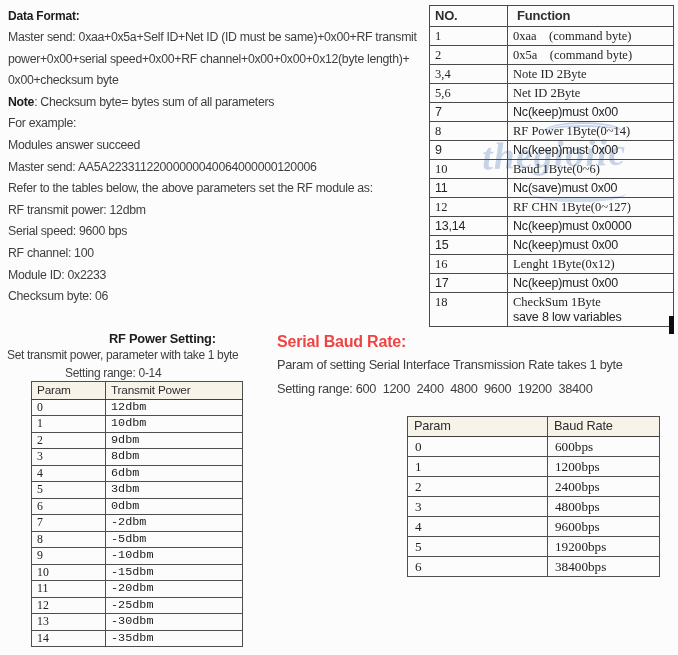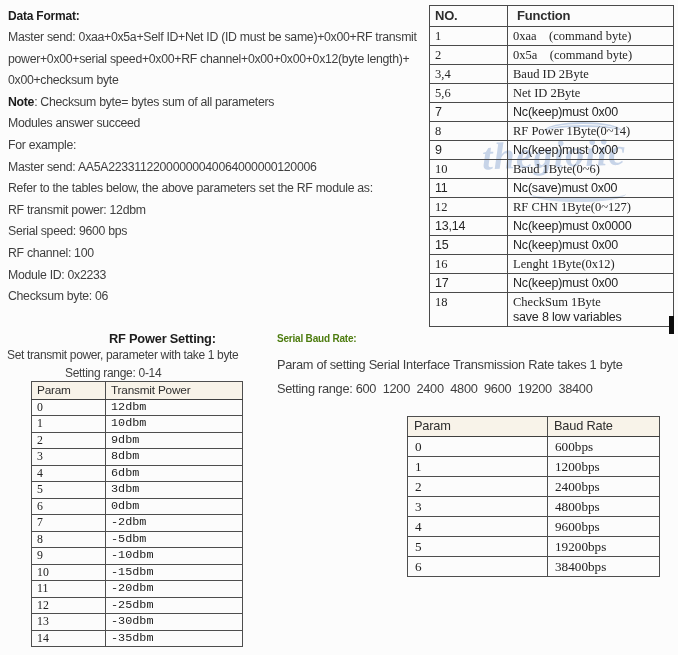--- a/index.html
+++ b/index.html
@@ -46,21 +46,21 @@
   .power-table col.c1{width:74px;}
   .power-table col.c2{width:137px;}
   .power-table th,.power-table td{border:1.4px solid #4e4e4e;text-align:left;}
   .power-table th{font-size:11.8px;font-weight:normal;color:#2e2e2e;background:#f8f3e9;
                   padding:1.5px 5px;line-height:13.5px;letter-spacing:-0.2px;
                   border-bottom:1.8px solid #3f3f3f;}
   .power-table td{font-size:11.8px;line-height:13.5px;padding:1px 5px;color:#222;}
   .mono{font-family:"Liberation Mono","DejaVu Sans Mono",monospace;font-size:11.3px;margin-top:48px;}
 
   
-  .baud-title{position:absolute;left:277px;top:333px;font-size:10px;font-weight:bold;color:#4d7c0f;letter-spacing:-0.2px;}
+  .baud-title{position:absolute;left:277px;top:333px;font-size:16px;font-weight:bold;color:#ef4444;letter-spacing:-0.2px;}
   .baud-l1{position:absolute;left:277px;top:357px;font-size:12.8px;letter-spacing:-0.3px;color:#3f3f3f;white-space:pre;}
   .baud-l2{position:absolute;left:277px;top:381px;font-size:12.8px;letter-spacing:-0.3px;color:#3f3f3f;white-space:pre;}
   .baud-table{position:absolute;left:407px;top:416px;width:252px;border-collapse:collapse;table-layout:fixed;}
   .baud-table col.c1{width:140px;}
   .baud-table col.c2{width:112px;}
   .baud-table th,.baud-table td{border:1.4px solid #4e4e4e;text-align:left;}
   .baud-table th{font-size:12.8px;font-weight:normal;color:#2e2e2e;background:#f8f3e9;
                  padding:2px 6px;line-height:14.5px;letter-spacing:-0.2px;
                  border-bottom:1.8px solid #3f3f3f;}
   .baud-table td{font-size:13.2px;line-height:15px;padding:2px 7px;color:#222;}
@@ -71,22 +71,22 @@
 
 <div class="page">
 
   <div class="df">
     <div class="df-title">Data Format:</div>
     <div id="df-lines">
         <div class="df-line">Master send: 0xaa+0x5a+Self ID+Net ID (ID must be same)+0x00+RF transmit</div>
         <div class="df-line">power+0x00+serial speed+0x00+RF channel+0x00+0x00+0x12(byte length)+</div>
         <div class="df-line">0x00+checksum byte</div>
         <div class="df-line"><b>Note</b>: Checksum byte= bytes sum of all parameters</div>
+        <div class="df-line">For example:</div>
         <div class="df-line">Modules answer succeed</div>
-        <div class="df-line">For example:</div>
         <div class="df-line">Master send: AA5A22331122000000040064000000120006</div>
         <div class="df-line">Refer to the tables below, the above parameters set the RF module as:</div>
         <div class="df-line">RF transmit power: 12dbm</div>
         <div class="df-line">Serial speed: 9600 bps</div>
         <div class="df-line">RF channel: 100</div>
         <div class="df-line">Module ID: 0x2233</div>
         <div class="df-line">Checksum byte: 06</div>
       </div>
   </div>
 
@@ -111,21 +111,21 @@
         <tr>
           <td class="no-cell serif">1</td>
           <td class="fn-cell serif">0xaa    (command byte)</td>
         </tr>
         <tr>
           <td class="no-cell serif">2</td>
           <td class="fn-cell serif">0x5a    (command byte)</td>
         </tr>
         <tr>
           <td class="no-cell serif">3,4</td>
-          <td class="fn-cell serif">Baud ID 2Byte</td>
+          <td class="fn-cell serif">Note ID 2Byte</td>
         </tr>
         <tr>
           <td class="no-cell serif">5,6</td>
           <td class="fn-cell serif">Net ID 2Byte</td>
         </tr>
         <tr>
           <td class="no-cell sans">7</td>
           <td class="fn-cell sans">Nc(keep)must 0x00</td>
         </tr>
         <tr>

